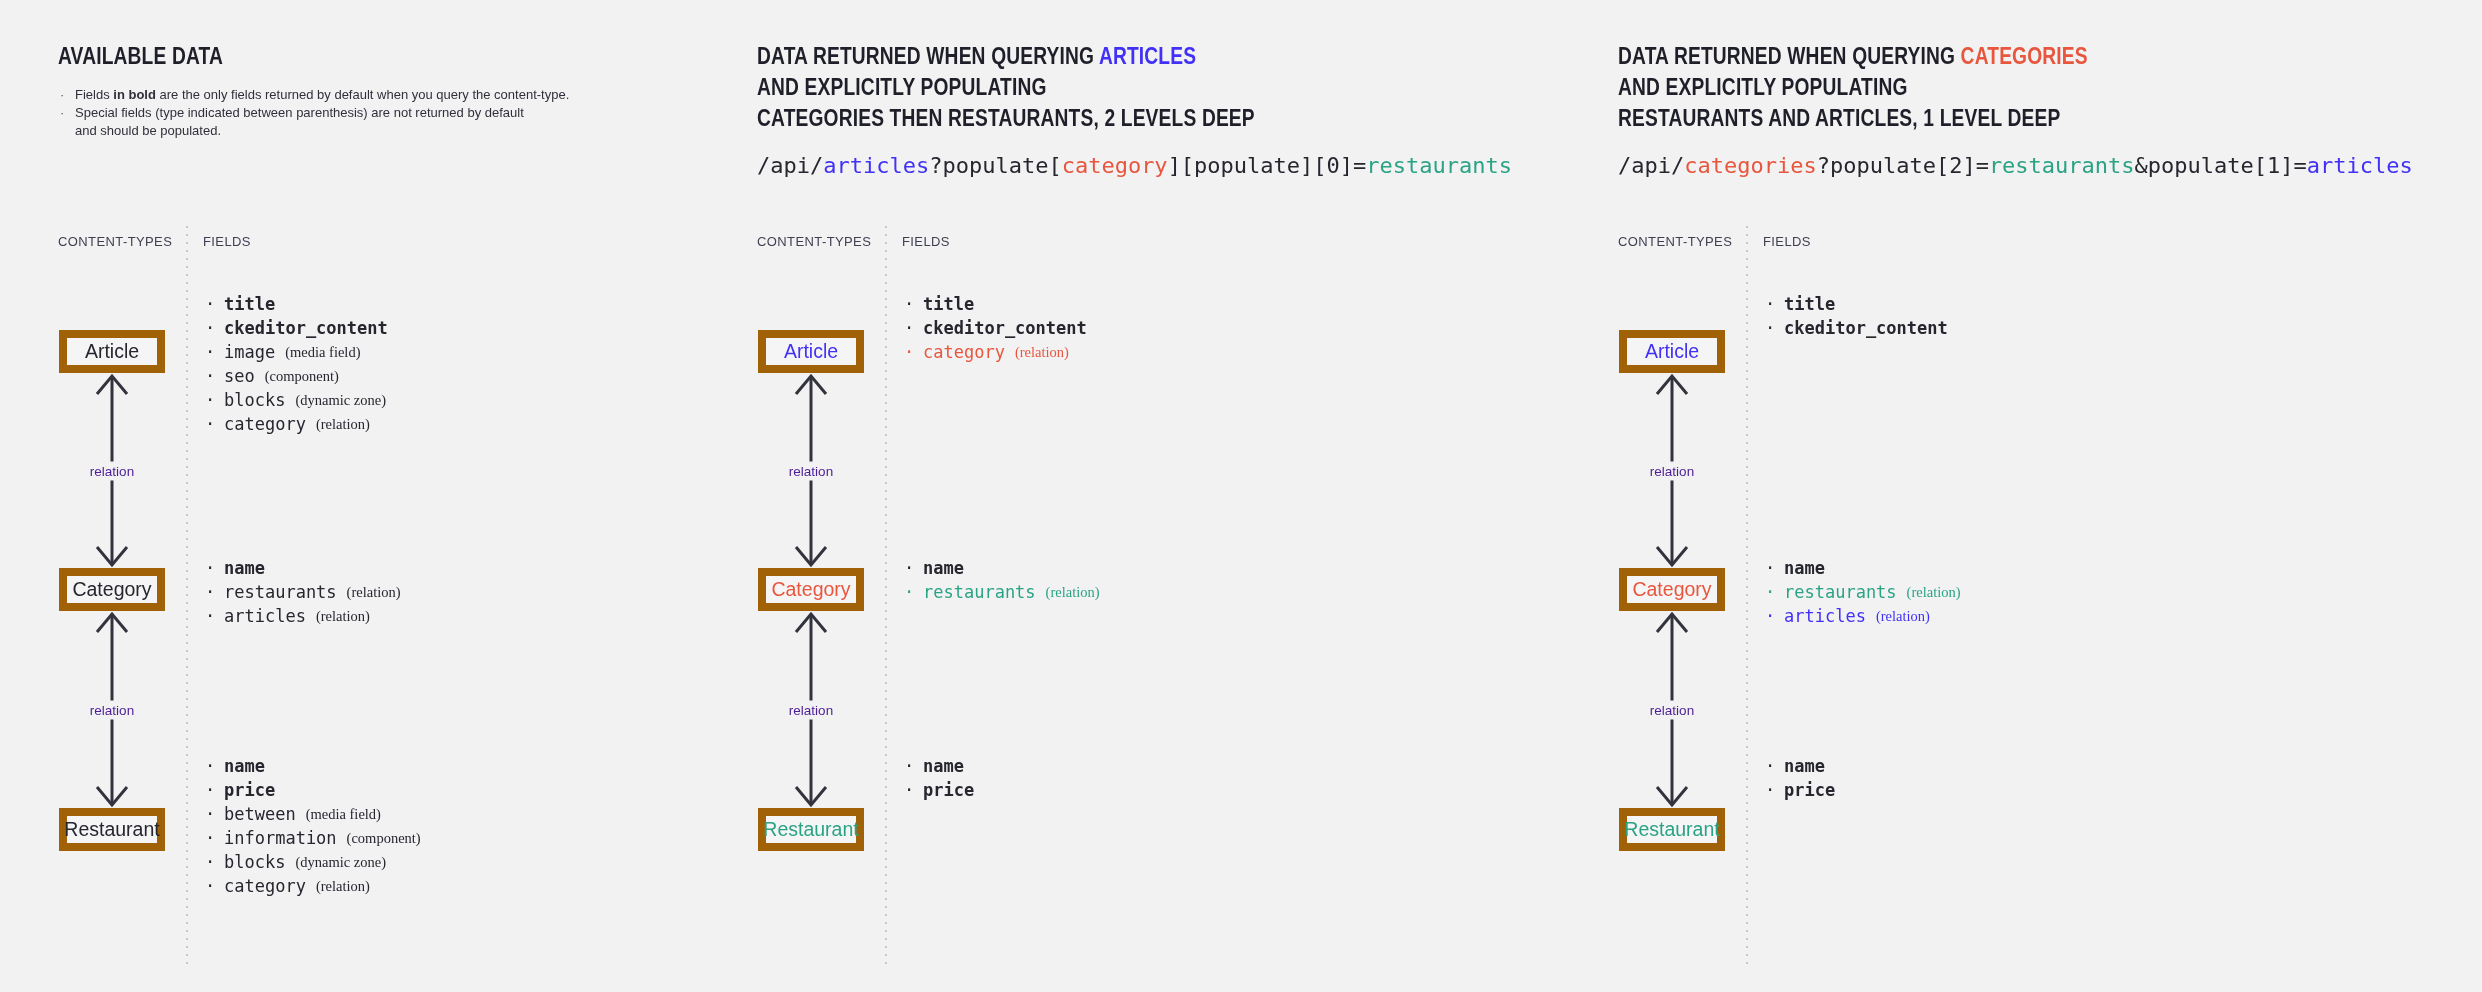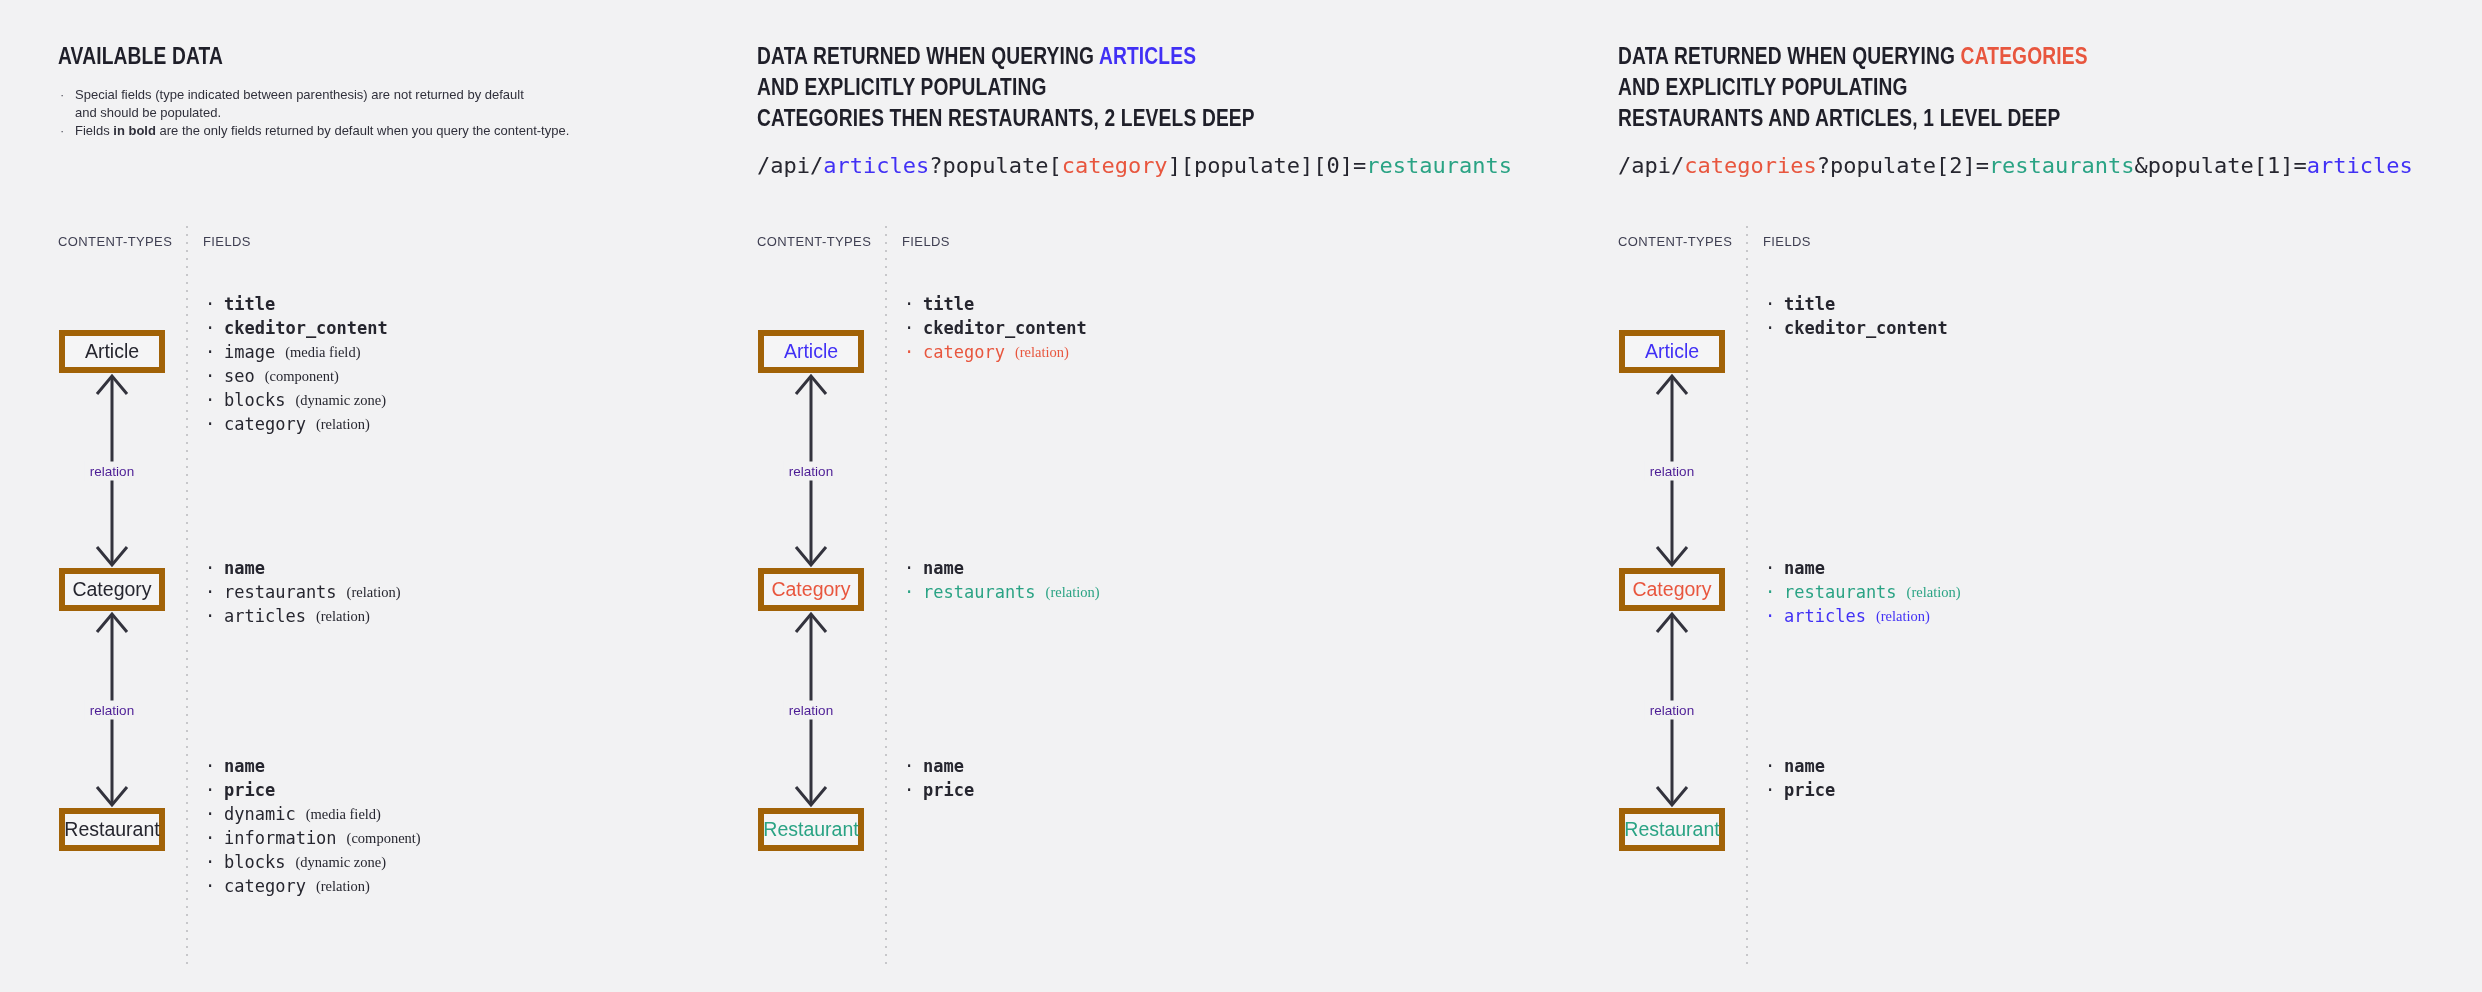--- a/index.html
+++ b/index.html
@@ -35,21 +35,21 @@
   .code{position:absolute;left:3px;top:151px;font-family:"DejaVu Sans Mono",monospace;
     font-size:22px;line-height:30px;white-space:nowrap}
 
   .ct-header,.f-header{position:absolute;top:234px;font-size:13px;letter-spacing:.4px;color:var(--muted)}
   .ct-header{left:3px}
   .f-header{left:148px}
 
   .divider{position:absolute;left:131px;top:226px;width:2px;height:740px;
     background-image:repeating-linear-gradient(to bottom,#c7c7ca 0 2px,transparent 2px 8px)}
 
-  .node-box{position:absolute;left:4px;width:106px;height:43px;border:6px solid #a16207;
+  .node-box{position:absolute;left:4px;width:106px;height:43px;border:8px solid #a16207;
     background:#f5f5f6;display:flex;align-items:center;justify-content:center}
   .node-label{font-size:19.5px}
 
   .arrow{position:absolute;left:35px;width:44px}
   .arrow svg{display:block}
   .rel-label{position:absolute;left:50%;top:50%;transform:translate(-50%,-50%);
     background:var(--bg);padding:2px 5px;font-size:13.5px;color:#4c1d95;white-space:nowrap}
 
   .fields{position:absolute;left:150px;list-style:none}
   .field{display:flex;align-items:center;height:24px;
@@ -66,26 +66,26 @@
 </head>
 <body>
 
 <div class="stage">
 
   <section class="panel" style="left:55px">
     <h2 class="panel-title"><span>AVAILABLE DATA</span></h2>
 
     <ul class="notes">
       <li>
+        <span class="ntext"><span>Fields </span><b>in bold</b><span> are the only fields returned by default when you query the content-type.</span></span>
+      </li>
+      <li>
         <span class="ntext">Special fields (type indicated between parenthesis) are not returned by default
 and should be populated.</span>
       </li>
-      <li>
-        <span class="ntext"><span>Fields </span><b>in bold</b><span> are the only fields returned by default when you query the content-type.</span></span>
-      </li>
     </ul>
 
     <div class="ct-header">CONTENT-TYPES</div>
     <div class="f-header">FIELDS</div>
     <div class="divider"></div>
 
     <div class="node-box" style="top:330px">
       <span class="node-label" data-color="dark">Article</span>
     </div>
     <div class="arrow" style="top:373px;height:195px">
@@ -149,21 +149,21 @@
         </li>
       </ul>
     <ul class="fields" style="top:754px">
         <li class="field fbold" data-color="dark">
           <span class="fname">name</span>
         </li>
         <li class="field fbold" data-color="dark">
           <span class="fname">price</span>
         </li>
         <li class="field" data-color="dark">
-          <span class="fname">dynamic</span>
+          <span class="fname">between</span>
           <span class="ftype">(media field)</span>
         </li>
         <li class="field" data-color="dark">
           <span class="fname">information</span>
           <span class="ftype">(component)</span>
         </li>
         <li class="field" data-color="dark">
           <span class="fname">blocks</span>
           <span class="ftype">(dynamic zone)</span>
         </li>

